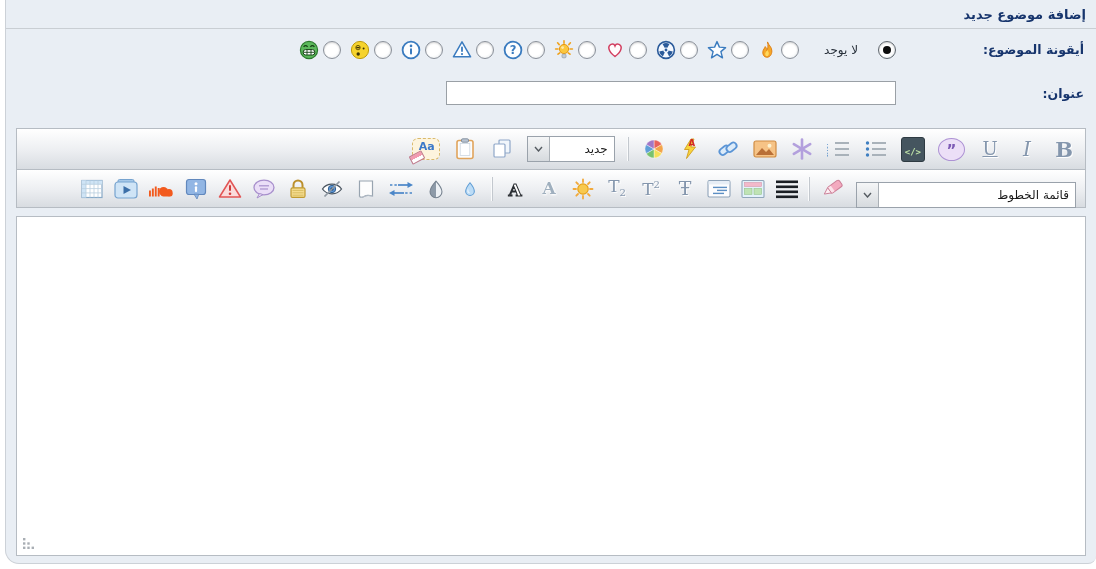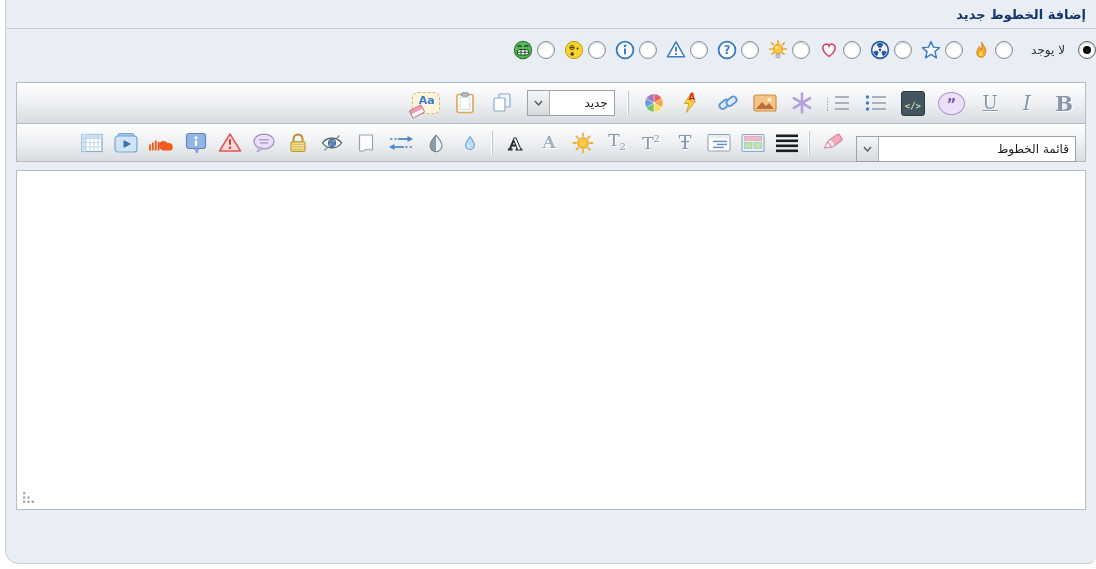--- a/index.html
+++ b/index.html
@@ -7,21 +7,21 @@
   
   .panel-header{height:28px;border-bottom:1px solid #c9ced3;display:flex;align-items:center;padding:0 10px;}
   .panel-header span{font-size:13px;font-weight:bold;color:#17356d;}
   
   .form-row{display:flex;align-items:center;}
   .icons-row{height:41px;}
   .title-row{height:46px;}
   .row-label{width:200px;padding-left:8px;text-align:right;padding-right:12px;font-size:12.5px;font-weight:bold;color:#17356d;box-sizing:border-box;flex:0 0 auto;}
   .row-content{flex:1;display:flex;align-items:center;}
   .opt{display:flex;align-items:center;gap:4px;margin-left:9px;cursor:pointer;}
-  .none-label{font-size:12px;color:#28303a;margin:0 9px;}
+  .none-label{font-size:12px;color:#28303a;margin:0 16px;}
   .radio{width:16px;height:16px;border-radius:50%;border:1px solid #8a9099;background:radial-gradient(circle at 40% 35%,#ffffff 55%,#e3e8ec);box-shadow:inset 0 1px 2px rgba(0,0,0,.18);display:inline-flex;align-items:center;justify-content:center;flex:0 0 auto;}
   .radio.selected{border-color:#5f666d;}
   .radio.selected::after{content:"";width:8px;height:8px;border-radius:50%;background:#0c0c0c;}
   .ticon{display:inline-flex;align-items:center;}
   .title-input{width:438px;height:22px;border:1px solid #9aa0a6;background:#fff;font-size:13px;padding:0 5px;box-sizing:content-box;}
   
   .editor-wrap{margin:12px 10px 0 10px;}
   .toolbar{border:1px solid #b6bcc3;background:#e6eaee;}
   .tb-row{display:flex;align-items:center;padding:0 9px;background:linear-gradient(#ffffff 0%,#eceef1 55%,#d8dce1 100%);}
   .tb-row1{height:40px;border-bottom:1px solid #b6bcc3;justify-content:flex-start;gap:13px;}
@@ -52,24 +52,25 @@
   .editor-area{position:relative;margin-top:8px;height:338px;background:#ffffff;border:1px solid #b6bcc3;}
   .grip{position:absolute;left:6px;bottom:5px;cursor:nwse-resize;}
   svg{display:block;}
 </style>
 </head>
 <body>
 
 <div class="panel">
 
   <div class="panel-header">
-    <span>إضافة الخطوط جديد</span>
+    <span>إضافة موضوع جديد</span>
   </div>
 
   <div class="form-row icons-row">
+    <div class="row-label">أيقونة الموضوع:</div>
     <div class="row-content">
 
       <label class="opt">
         <span class="radio selected"></span>
         <span class="none-label">لا يوجد</span>
       </label>
 
       <label class="opt">
         <span class="radio"></span>
         <span class="ticon">
@@ -188,20 +189,26 @@
               <line x1="8" y1="9.8" x2="8" y2="14.8" stroke="#154215" stroke-width="0.9"></line>
               <line x1="12" y1="9.8" x2="12" y2="14.8" stroke="#154215" stroke-width="0.9"></line>
               <line x1="4.4" y1="12.3" x2="15.6" y2="12.3" stroke="#154215" stroke-width="0.9"></line>
             </svg>
         </span>
       </label>
 
     </div>
   </div>
 
+  <div class="form-row title-row">
+    <div class="row-label">عنوان:</div>
+    <div class="row-content">
+      <input class="title-input" type="text" value="" style="">
+    </div>
+  </div>
 
   <div class="editor-wrap">
     <div class="toolbar">
 
       <div class="tb-row tb-row1">
         <span class="tbtn">
             <span class="lt lt-b">B</span>
           </span>
         <span class="tbtn">
             <span class="lt lt-i">I</span>

